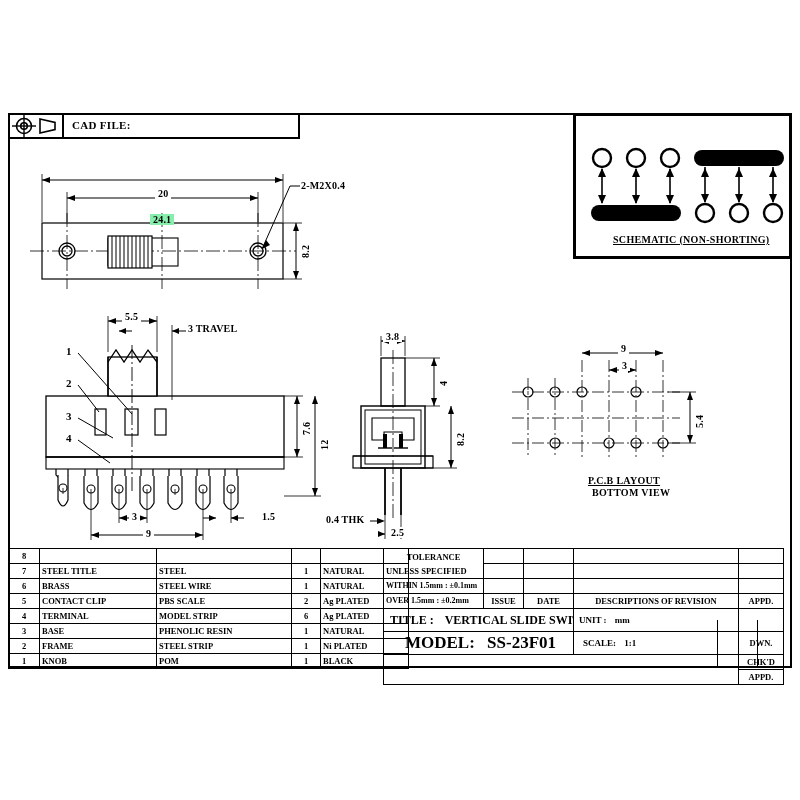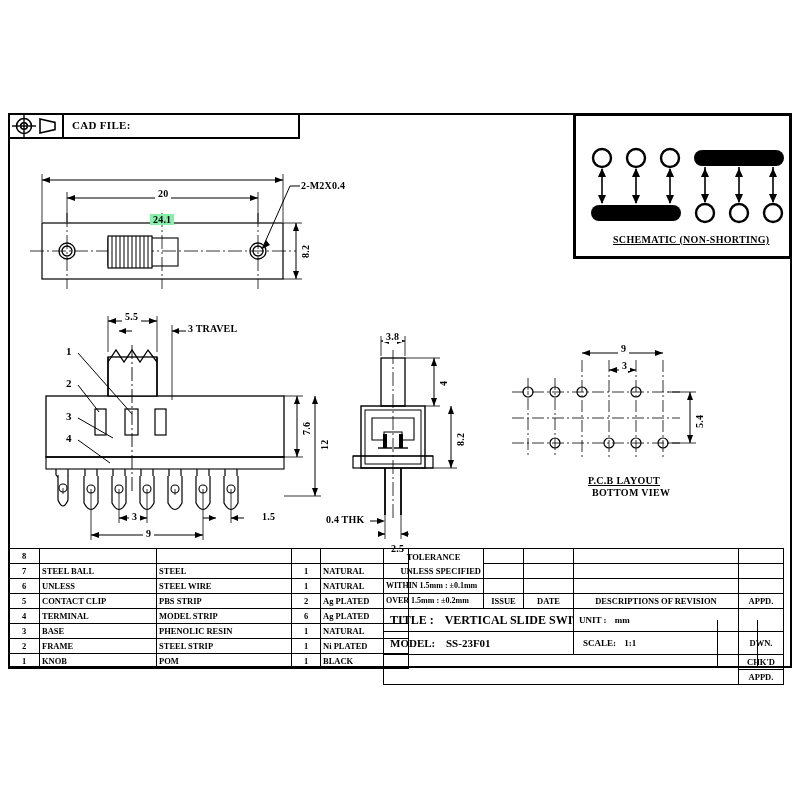--- a/index.html
+++ b/index.html
@@ -349,55 +349,55 @@
 
   <div class="txt dimtxt" style="left:66px;top:345px;font-size:11px;">1</div>
   <div class="txt dimtxt" style="left:66px;top:377px;font-size:11px;">2</div>
   <div class="txt dimtxt" style="left:66px;top:410px;font-size:11px;">3</div>
   <div class="txt dimtxt" style="left:66px;top:432px;font-size:11px;">4</div>
 
   <div class="txt dimtxt" style="left:383px;top:331px;background:#fff;padding:0 3px;">3.8</div>
   <div class="txt dimtxt vert" style="left:438px;top:388px;transform:rotate(-90deg);background:#fff;padding:0 2px;">4</div>
   <div class="txt dimtxt vert" style="left:455px;top:448px;transform:rotate(-90deg);background:#fff;padding:0 2px;">8.2</div>
   <div class="txt dimtxt" style="left:326px;top:514px;">0.4 THK</div>
-  <div class="txt dimtxt" style="left:386px;top:543px;background:#fff;padding:0 5px;">2.5</div>
+  <div class="txt dimtxt" style="left:386px;top:527px;background:#fff;padding:0 5px;">2.5</div>
 
   <div class="txt dimtxt" style="left:618px;top:343px;background:#fff;padding:0 3px;">9</div>
   <div class="txt dimtxt" style="left:619px;top:360px;background:#fff;padding:0 3px;">3</div>
   <div class="txt dimtxt vert" style="left:694px;top:430px;transform:rotate(-90deg);background:#fff;padding:0 2px;">5.4</div>
   <div class="txt" style="left:588px;top:475px;font-size:10px;text-decoration:underline;">P.C.B LAYOUT</div>
   <div class="txt" style="left:592px;top:487px;font-size:10px;">BOTTOM VIEW</div>
 
   <table class="tbl" style="left:8px;top:548px;width:375px;">
     <tbody>
       <tr>
         <td class="ctr" style="width:26px;">8</td>
         <td style="width:112px;"></td>
         <td style="width:130px;"></td>
         <td class="ctr" style="width:24px;"></td>
         <td style="width:83px;"></td>
       </tr>
       <tr>
         <td class="ctr">7</td>
-        <td>STEEL BALL</td>
+        <td>STEEL TITLE</td>
         <td>STEEL</td>
         <td class="ctr">1</td>
         <td>NATURAL</td>
       </tr>
       <tr>
         <td class="ctr">6</td>
-        <td>UNLESS</td>
+        <td>BRASS</td>
         <td>STEEL WIRE</td>
         <td class="ctr">1</td>
         <td>NATURAL</td>
       </tr>
       <tr>
         <td class="ctr">5</td>
         <td>CONTACT CLIP</td>
-        <td>PBS STRIP</td>
+        <td>PBS SCALE</td>
         <td class="ctr">2</td>
         <td>Ag PLATED</td>
       </tr>
       <tr>
         <td class="ctr">4</td>
         <td>TERMINAL</td>
         <td>MODEL STRIP</td>
         <td class="ctr">6</td>
         <td>Ag PLATED</td>
       </tr>
@@ -423,21 +423,21 @@
         <td>BLACK</td>
       </tr>
     </tbody>
   </table>
 
   <table class="tbl" style="left:383px;top:548px;width:346px;">
     <tbody>
       <tr>
         <td class="ctr" rowspan="2" style="width:95px;">
           <div style="text-align:center;">TOLERANCE</div>
-          <div style="text-align:right;">UNLESS  SPECIFIED</div>
+          <div style="text-align:left;">UNLESS  SPECIFIED</div>
         </td>
         <td style="width:35px;"></td>
         <td style="width:45px;"></td>
         <td style="width:160px;"></td>
         <td style="width:40px;"></td>
       </tr>
       <tr>
         <td></td>
         <td></td>
         <td></td>
@@ -462,21 +462,21 @@
           <span>TITLE :</span>
           <span style="padding-left:8px;">VERTICAL SLIDE SWITCH</span>
         </td>
         <td style="height:22px;line-height:22px;font-size:9px;padding-left:5px;">
           <span>UNIT :</span>
           <span style="padding-left:6px;text-align:right;">mm</span>
         </td>
         <td></td>
       </tr>
       <tr>
-        <td colspan="3" style="height:22px;line-height:22px;font-size:11px;padding-left:6px;">
+        <td colspan="3" style="height:22px;line-height:22px;font-size:17px;padding-left:6px;text-align:center;">
           <span>MODEL:</span>
           <span style="padding-left:8px;">SS-23F01</span>
         </td>
         <td style="height:22px;line-height:22px;font-size:9px;padding-left:9px;">
           <span>SCALE:</span>
           <span style="padding-left:6px;">1:1</span>
         </td>
         <td class="ctr">DWN.</td>
       </tr>
       <tr>

